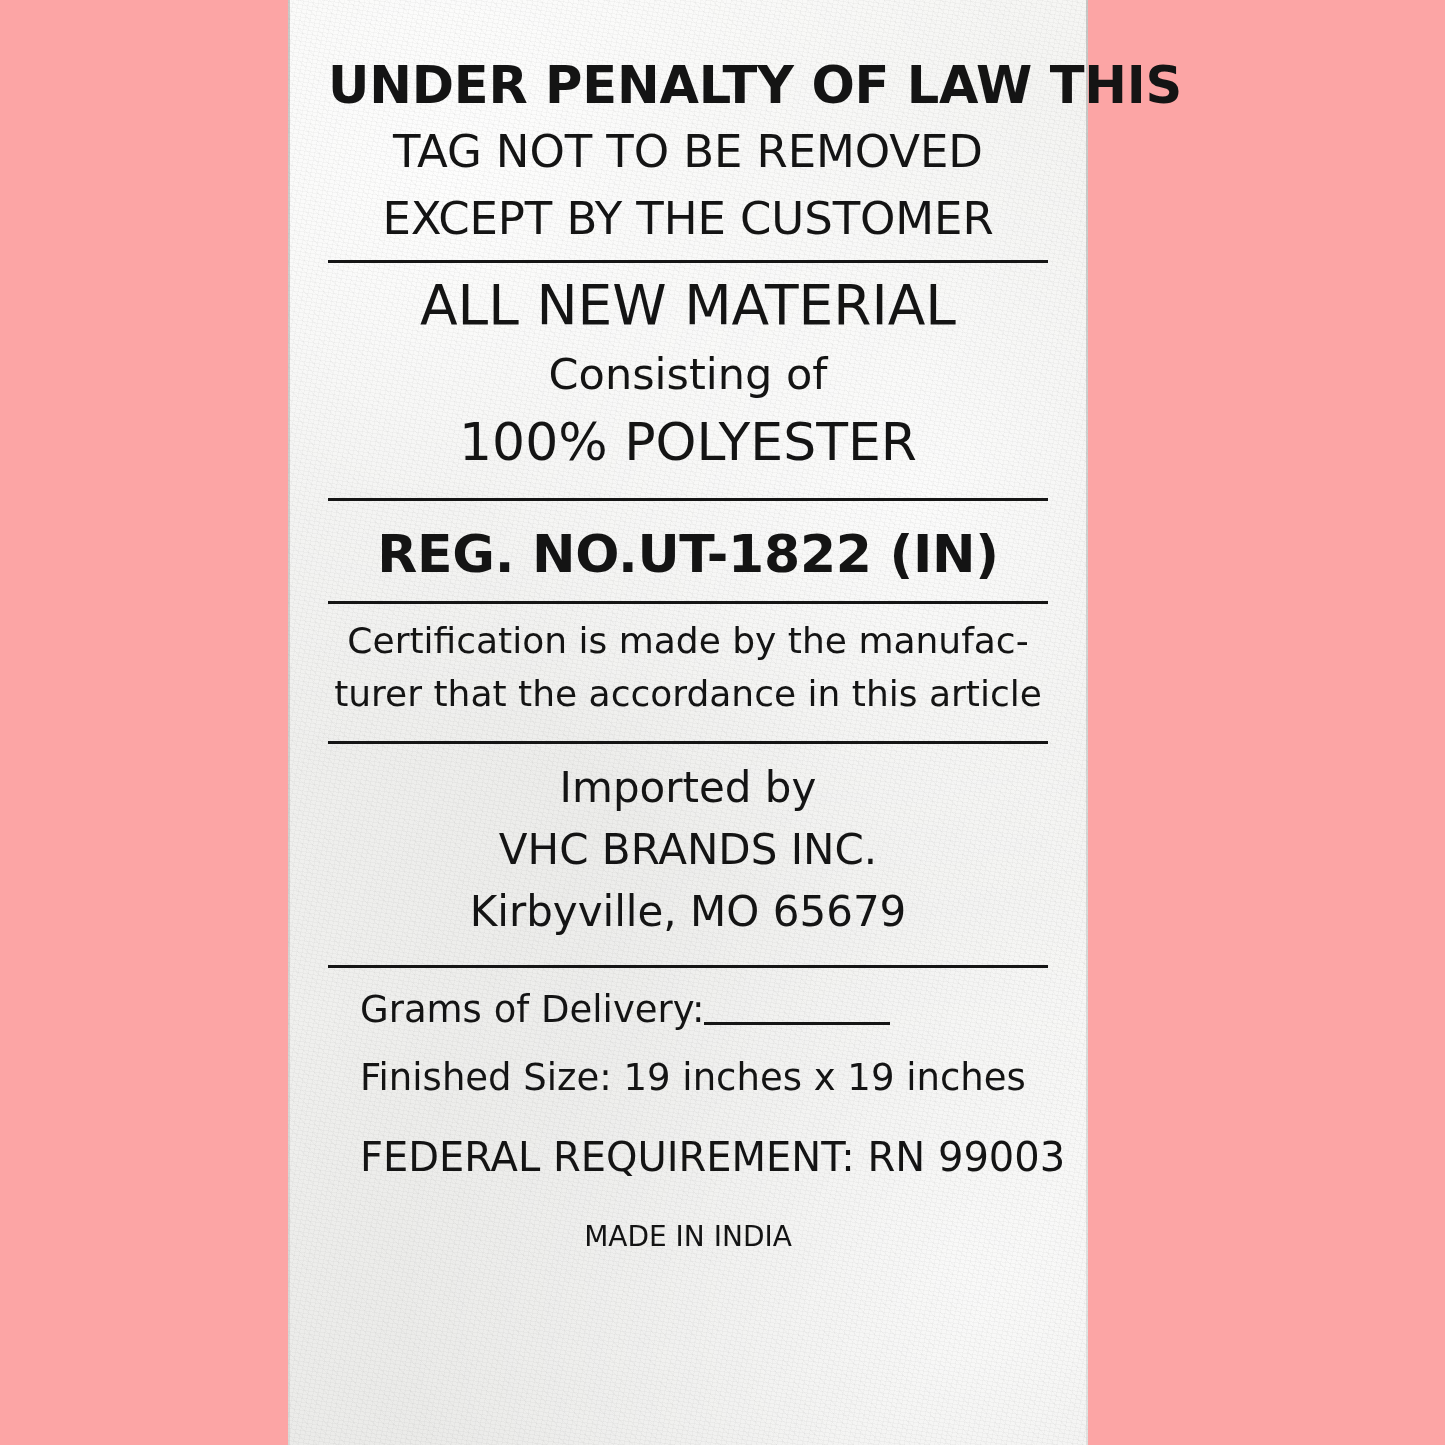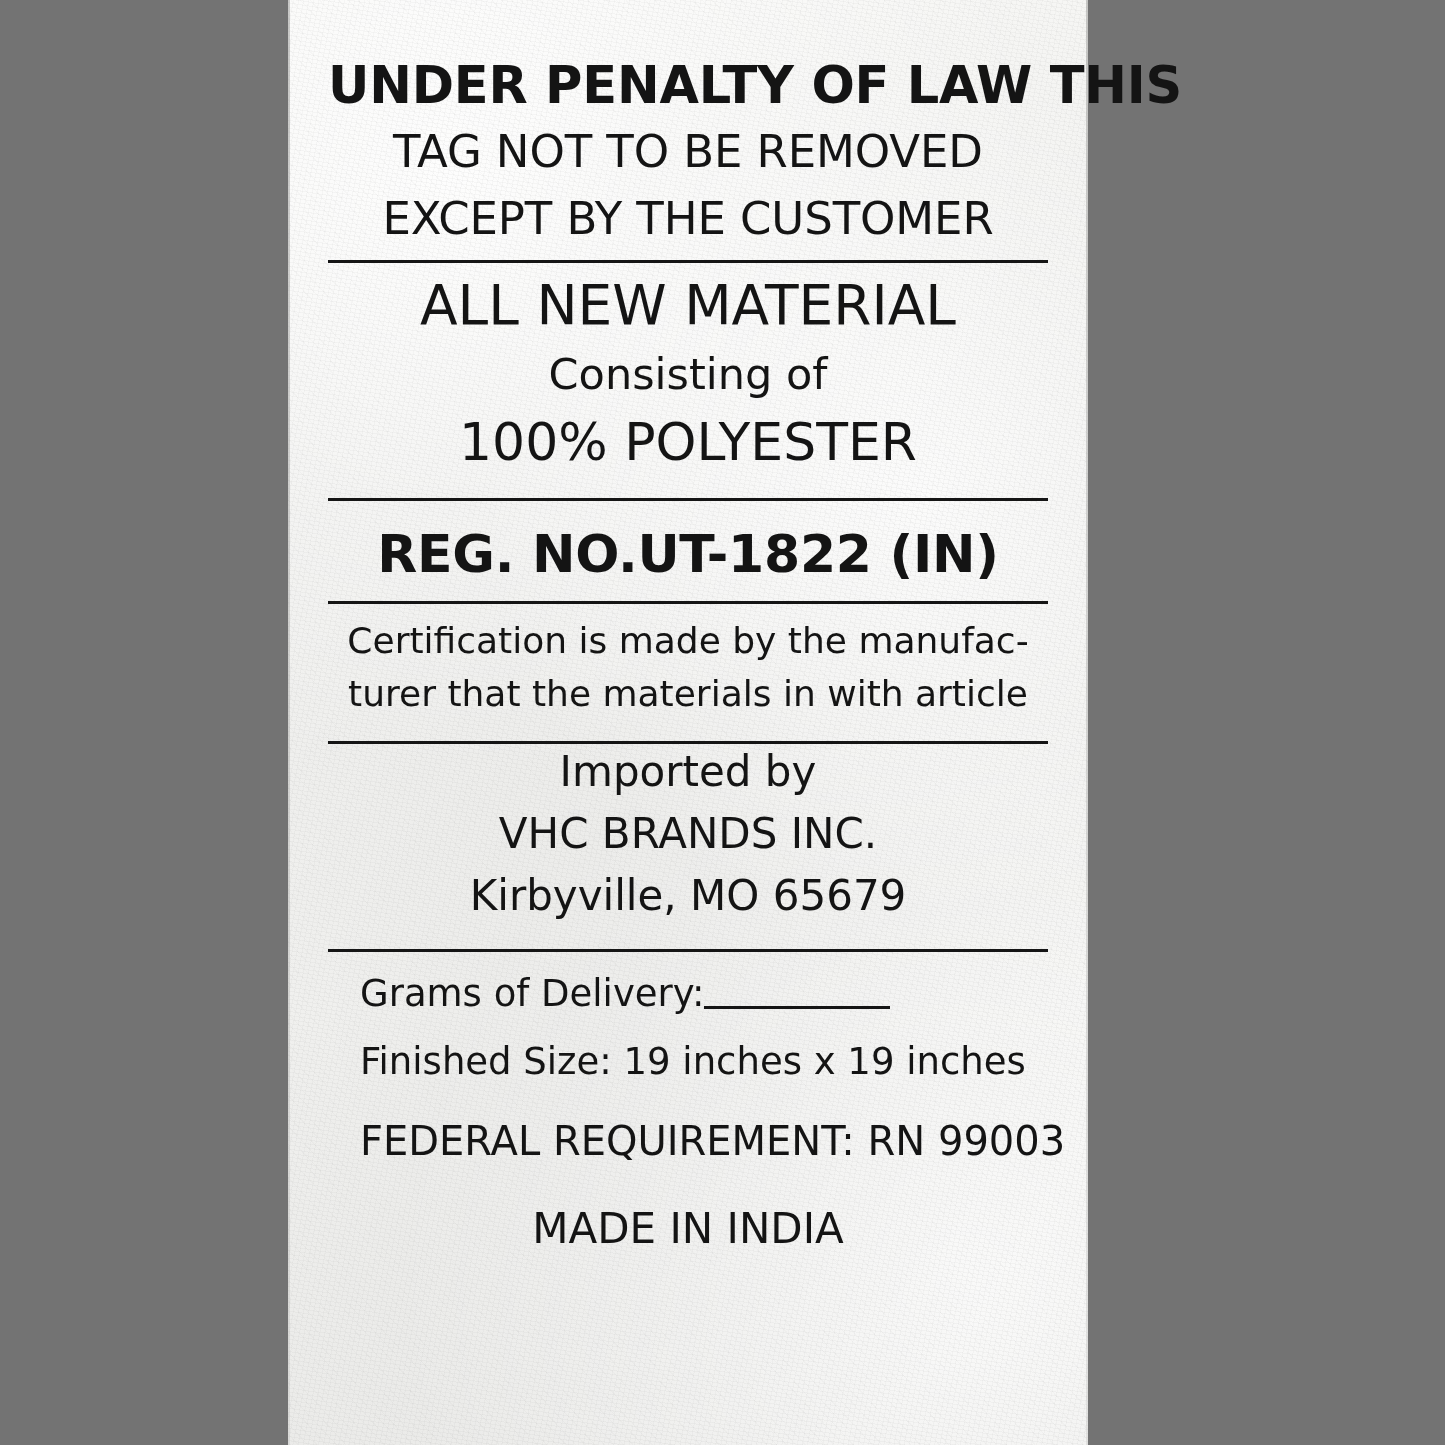--- a/index.html
+++ b/index.html
@@ -11,21 +11,21 @@
     width: 1445px;
     height: 1445px;
     font-family: "DejaVu Sans", sans-serif;
     -webkit-font-smoothing: antialiased;
   }
 
   #tag-canvas {
     position: relative;
     width: 1445px;
     height: 1445px;
-    background: #737373;
+    background: #fca5a5;
     overflow: hidden;
   }
 
   
   #law-tag {
     position: absolute;
     left: 288px;
     top: 0px;
     width: 800px;
     height: 1445px;
@@ -96,21 +96,21 @@
   #reg-no { font-size: 52px; font-weight: bold; letter-spacing: -0.3px; }
 
   #rule-3 { margin-top: 2px; }
 
   #cert-block { padding-top: 17px; }
   .cert-line { font-size: 36px; margin-top: 13px; }
   .cert-line:first-child { margin-top: 0; }
 
   #rule-4 { margin-top: 26px; }
 
-  #importer-block { padding-top: 4px; }
+  #importer-block { padding-top: 20px; }
   .imp-line { font-size: 42px; margin-top: 15px; }
   .imp-line:first-child { margin-top: 0; }
 
   #rule-5 { margin-top: 30px; }
 
   #details-block {
     padding-top: 22px;
     padding-left: 32px;
   }
   .detail-line {
@@ -131,21 +131,21 @@
   #federal-line {
     text-align: left;
     font-size: 40px;
     margin-top: 36px;
     padding-left: 0px;
     white-space: nowrap;
   }
 
   #made-in {
     text-align: center;
-    font-size: 42px;
+    font-size: 28px;
     margin-top: 40px;
     padding-right: 32px;
   }
 </style>
 </head>
 <body>
 
 <div id="tag-canvas">
 
   <div id="law-tag">
@@ -170,21 +170,21 @@
     <div class="hr" id="rule-2"></div>
 
     <div id="reg-block">
       <div class="line" id="reg-no">REG. NO.UT-1822 (IN)</div>
     </div>
 
     <div class="hr" id="rule-3"></div>
 
     <div id="cert-block">
       <div class="line cert-line">Certification is made by the manufac-</div>
-      <div class="line cert-line">turer that the materials in with article</div>
+      <div class="line cert-line">turer that the accordance in this article</div>
     </div>
 
     <div class="hr" id="rule-4"></div>
 
     <div id="importer-block">
       <div class="line imp-line">Imported by</div>
       <div class="line imp-line">VHC BRANDS INC.</div>
       <div class="line imp-line">Kirbyville, MO 65679</div>
     </div>
 

